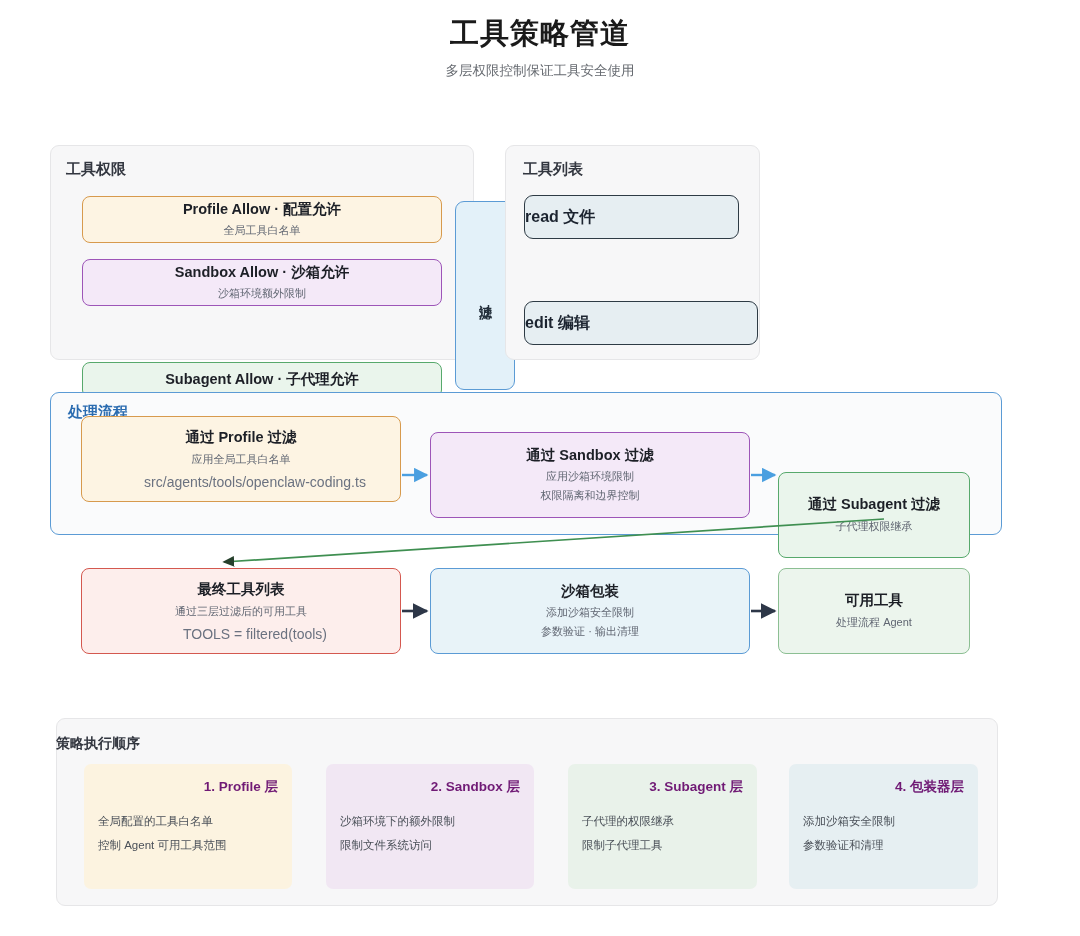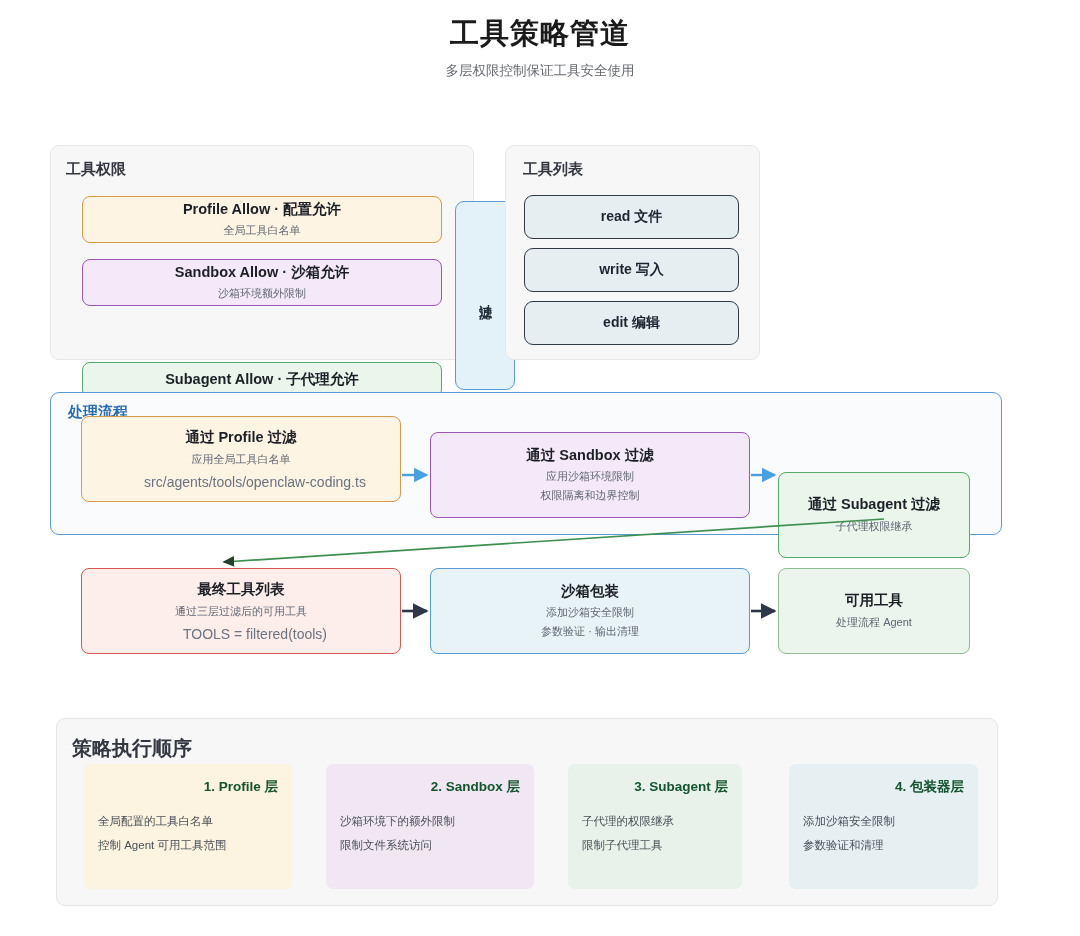--- a/index.html
+++ b/index.html
@@ -59,41 +59,41 @@
   .c-red    { border-color: #d4584f; background: #fdeeec; }
   .c-blue   { border-color: #5b9bd5; background: #e8f3f8; }
   .c-greenl { border-color: #8cbf93; background: #ecf5ed; }
 
   
   .chip {
     position: absolute;
     border: 1.8px solid #2e3b45;
     background: #e6eef2;
     border-radius: 9px;
-    display: flex; align-items: center; justify-content: center;
-    font-size: 14px; font-weight: bold; color: #1c2430;
+    display: flex; align-items: center; justify-content: flex-start;
+    font-size: 16px; font-weight: bold; color: #1c2430;
   }
 
   
   .filter-bar {
     position: absolute;
     border: 1.6px solid #5b9bd5;
     background: #e3f1f9;
     border-radius: 9px;
     display: flex; align-items: center; justify-content: center;
   }
   .filter-bar span {
     font-size: 13px; font-weight: bold; color: #24303c;
     writing-mode: vertical-rl; text-orientation: upright; letter-spacing: 2px;
   }
 
   
   .ordcard { position: absolute; border-radius: 7px; padding: 14px 14px 10px; }
   .ordcard .ct {
-    font-size: 13.5px; font-weight: bold; color: #14532d;
+    font-size: 13.5px; font-weight: bold; color: #701a75;
     text-align: right; margin-bottom: 14px;
   }
   .ordcard .cl { font-size: 11.5px; color: #4a5058; line-height: 2.05; text-align: left; }
   .o1 { background: #fcf3e0; }
   .o2 { background: #f1e7f3; }
   .o3 { background: #e9f2ea; }
   .o4 { background: #e6eff2; }
 
   svg.arrows { position: absolute; left: 0; top: 0; width: 1080px; height: 936px; }
 </style>
@@ -127,24 +127,21 @@
     <span>过滤</span>
   </div>
 
   <div class="panel" style="left:505px; top:145px; width:255px; height:215px;">
   </div>
   <div class="panel-title" style="left:523px; top:160px;">工具列表</div>
 
   <div class="chip" style="left:524px; top:195px; width:215px; height:44px;">
     <span>read 文件</span>
   </div>
-  <div class="chip" style="left:524px; top:248px; width:215px; height:44px;">
-    <span>write 写入</span>
-  </div>
-  <div class="chip" style="left:524px; top:301px; width:215px; height:44px;">
+  <div class="chip" style="left:524px; top:301px; width:234px; height:44px;">
     <span>edit 编辑</span>
   </div>
 
   <div style="position:absolute; left:50px; top:392px; width:952px; height:143px;
               background:#fafbfc; border:1.4px solid #5b9bd5; border-radius:9px;"></div>
   <div class="panel-title blue" style="left:68px; top:403px;">处理流程</div>
 
   <div class="box c-orange" style="left:81px; top:416px; width:320px; height:86px;">
     <div class="t">通过 Profile 过滤</div>
     <div class="s">应用全局工具白名单</div>
@@ -197,35 +194,35 @@
     <line x1="751" y1="475" x2="775" y2="475" stroke="#4a9fe0" stroke-width="2.4" marker-end="url(#ab)"></line>
 
     <line x1="884" y1="519" x2="224" y2="562" stroke="#3f8f51" stroke-width="1.7" marker-end="url(#ag)"></line>
 
     <line x1="402" y1="611" x2="427" y2="611" stroke="#2d3748" stroke-width="2.6" marker-end="url(#ad)"></line>
     <line x1="751" y1="611" x2="775" y2="611" stroke="#2d3748" stroke-width="2.6" marker-end="url(#ad)"></line>
   </svg>
 
   <div class="panel" style="left:56px; top:718px; width:942px; height:188px;">
   </div>
-  <div class="panel-title" style="left:72px; top:735px; font-size:20px;">策略执行顺序</div>
+  <div class="panel-title" style="left:56px; top:735px; font-size:14px;">策略执行顺序</div>
 
   <div class="ordcard o1" style="left:84px; top:764px; width:208px; height:125px;">
     <div class="ct">1. Profile 层</div>
     <div class="cl">全局配置的工具白名单</div>
     <div class="cl">控制 Agent 可用工具范围</div>
   </div>
 
   <div class="ordcard o2" style="left:326px; top:764px; width:208px; height:125px;">
     <div class="ct">2. Sandbox 层</div>
     <div class="cl">沙箱环境下的额外限制</div>
     <div class="cl">限制文件系统访问</div>
   </div>
 
-  <div class="ordcard o3" style="left:568px; top:764px; width:174px; height:125px;">
+  <div class="ordcard o3" style="left:568px; top:764px; width:189px; height:125px;">
     <div class="ct">3. Subagent 层</div>
     <div class="cl">子代理的权限继承</div>
     <div class="cl">限制子代理工具</div>
   </div>
 
   <div class="ordcard o4" style="left:789px; top:764px; width:189px; height:125px;">
     <div class="ct">4. 包装器层</div>
     <div class="cl">添加沙箱安全限制</div>
     <div class="cl">参数验证和清理</div>
   </div>

